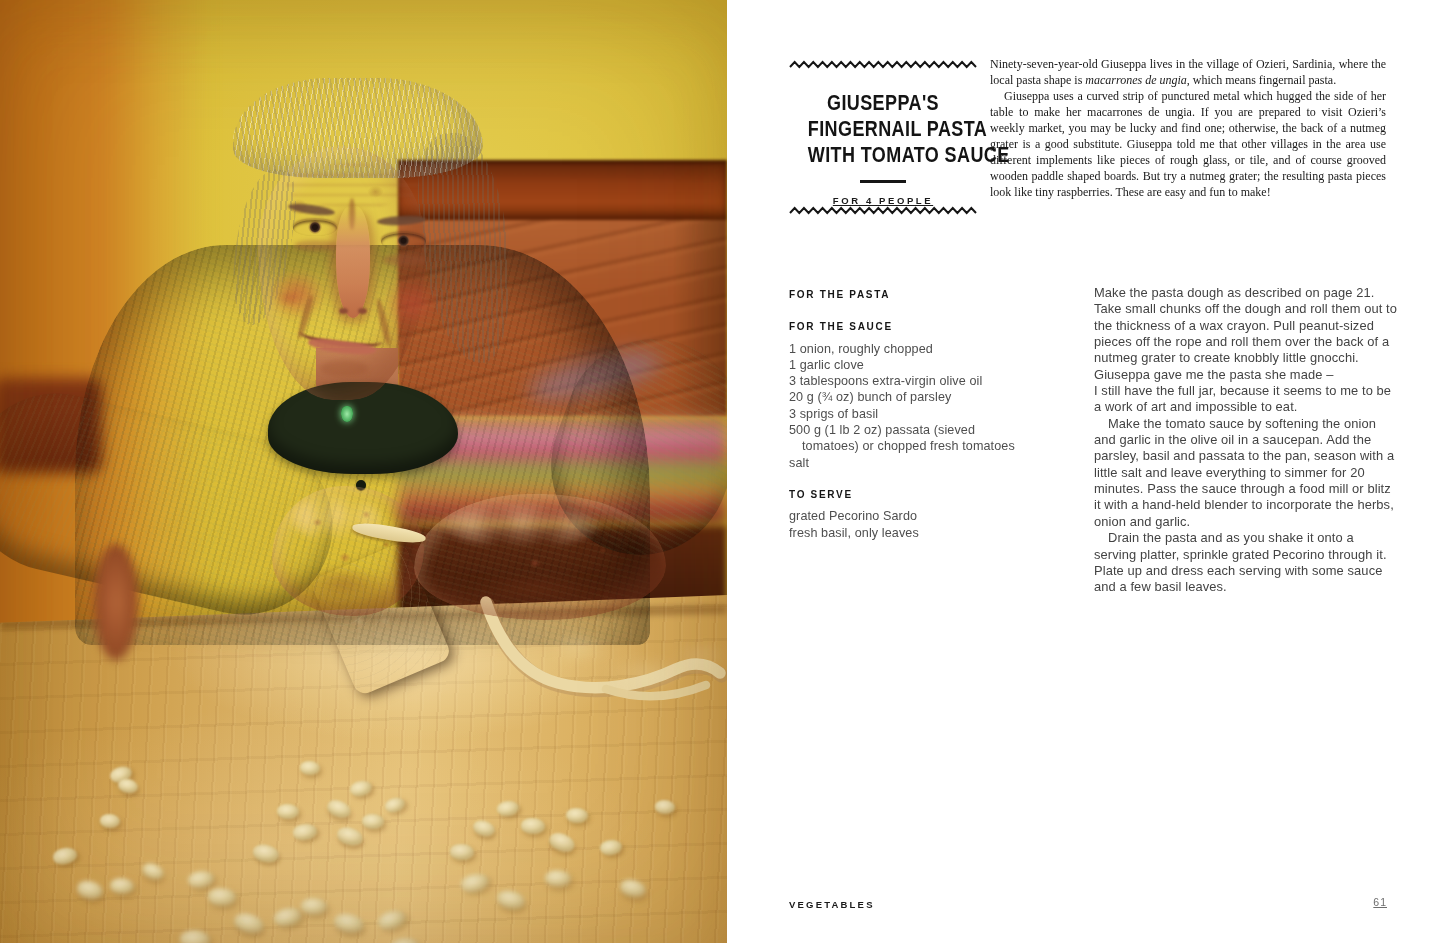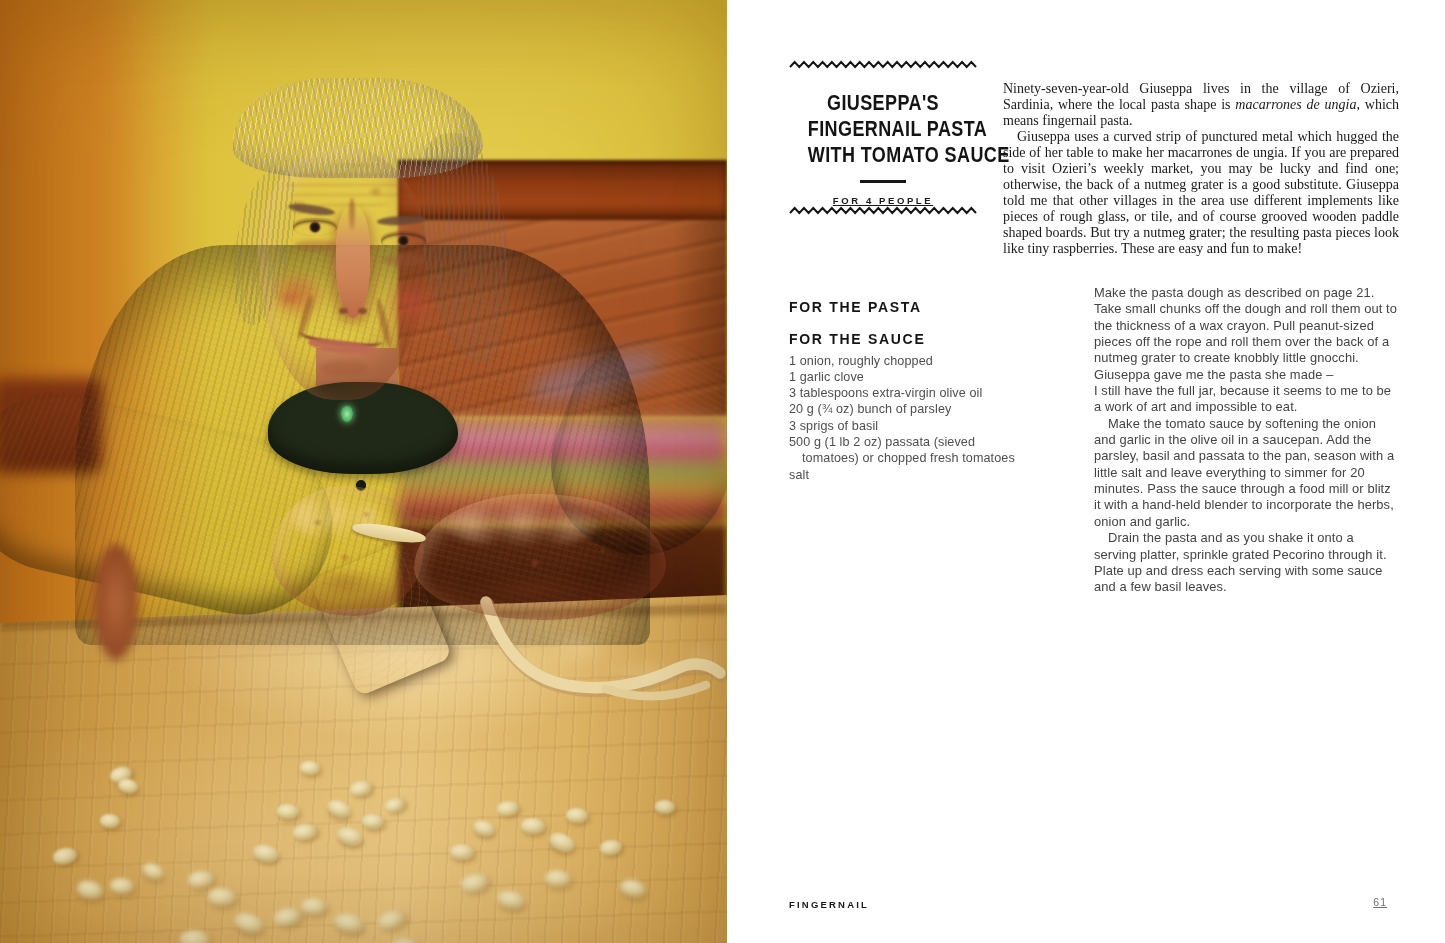--- a/index.html
+++ b/index.html
@@ -138,27 +138,27 @@
 
   
   .recipe-page{position:absolute;left:727px;top:0;width:718px;height:943px;background:#ffffff;color:#1b1b1b;}
   .title-block{position:absolute;left:62px;top:60px;width:188px;text-align:center;}
   svg.zz{display:block;margin:0 auto;}
   .title-lines{margin-top:21px;text-align:center;}
   .t-line{font-size:22.5px;line-height:26px;font-weight:bold;color:#141414;transform:scaleX(.8);transform-origin:50% 50%;white-space:nowrap;letter-spacing:.5px;}
   .t-rule{width:46px;height:3px;background:#161616;margin:12px auto 0;}
   .serves{margin-top:12px;font-size:9.5px;font-weight:bold;letter-spacing:2.6px;color:#1a1a1a;text-decoration:underline;}
   .zz-bottom{margin-top:23px;}
-  .intro{position:absolute;left:276px;top:57px;width:396px;font-family:"Liberation Serif",serif;font-size:14px;line-height:15.95px;color:#191919;text-align:justify;margin-top:24px;}
+  .intro{position:absolute;left:263px;top:57px;width:396px;font-family:"Liberation Serif",serif;font-size:12px;line-height:15.95px;color:#191919;text-align:justify;}
   .intro p{margin:0;}
   .intro .ind{text-indent:14px;}
   .intro .it{font-style:italic;}
   .ingredients{position:absolute;left:62px;top:287px;width:236px;font-size:12.6px;line-height:16.3px;color:#4e4e4e;letter-spacing:.1px;}
   .ing-group+.ing-group{margin-top:16px;}
-  .ing-head{font-size:14px;font-weight:bold;letter-spacing:1.7px;color:#151515;margin:12px 0 5px;}
+  .ing-head{font-size:10px;font-weight:bold;letter-spacing:1.7px;color:#151515;margin:0 0 5px;}
   .ing-list{list-style:none;margin:0;padding:0;}
   .ing-list li{padding-left:13px;text-indent:-13px;}
   .method{position:absolute;left:367px;top:285px;width:304px;font-size:12.9px;line-height:16.35px;color:#434343;letter-spacing:.1px;}
   .method p{margin:0;white-space:pre-line;}
   .method p.ind{text-indent:14px;}
   .footer-label{position:absolute;left:62px;top:899px;font-size:9.5px;font-weight:bold;letter-spacing:2.2px;color:#1a1a1a;}
   .page-num{position:absolute;right:58px;top:896px;font-size:10.5px;color:#6e6e6e;letter-spacing:1px;text-decoration:underline;}
 </style>
 </head>
 <body>
@@ -297,25 +297,32 @@
         <ul class="ing-list">
           <li>1 onion, roughly chopped</li>
           <li>1 garlic clove</li>
           <li>3 tablespoons extra-virgin olive oil</li>
           <li>20 g (¾ oz) bunch of parsley</li>
           <li>3 sprigs of basil</li>
           <li>500 g (1 lb 2 oz) passata (sieved tomatoes) or chopped fresh tomatoes</li>
           <li>salt</li>
         </ul>
       </div>
+      <div class="ing-group">
+        <h3 class="ing-head">TO SERVE</h3>
+        <ul class="ing-list">
+          <li>grated Pecorino Sardo</li>
+          <li>fresh basil, only leaves</li>
+        </ul>
+      </div>
     </aside>
 
     <article class="method">
       <p>Make the pasta dough as described on page 21. Take small chunks off the dough and roll them out to the thickness of a wax crayon. Pull peanut-sized pieces off the rope and roll them over the back of a nutmeg grater to create knobbly little gnocchi. Giuseppa gave me the pasta she made –
 I still have the full jar, because it seems to me to be a work of art and impossible to eat.</p>
       <p class="ind">Make the tomato sauce by softening the onion and garlic in the olive oil in a saucepan. Add the parsley, basil and passata to the pan, season with a little salt and leave everything to simmer for 20 minutes. Pass the sauce through a food mill or blitz it with a hand-held blender to incorporate the herbs, onion and garlic.</p>
       <p class="ind">Drain the pasta and as you shake it onto a serving platter, sprinkle grated Pecorino through it. Plate up and dress each serving with some sauce and a few basil leaves.</p>
     </article>
 
-    <div class="footer-label">FINGERNAIL</div>
+    <div class="footer-label">VEGETABLES</div>
     <div class="page-num">61</div>
   </section>
 </div>
 
 </body></html>

